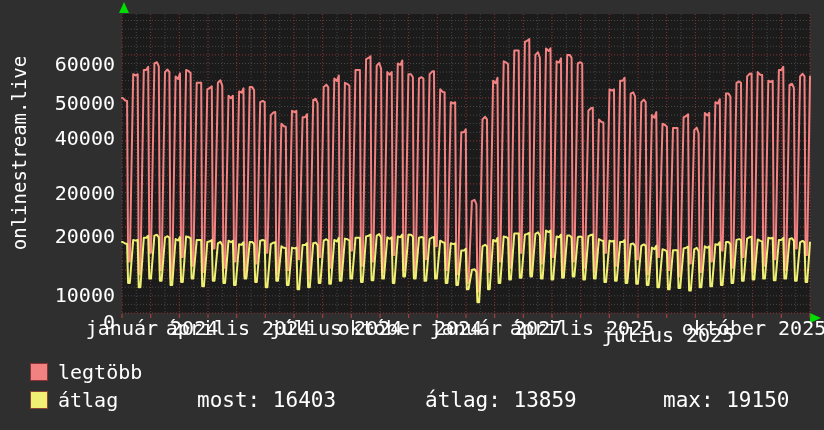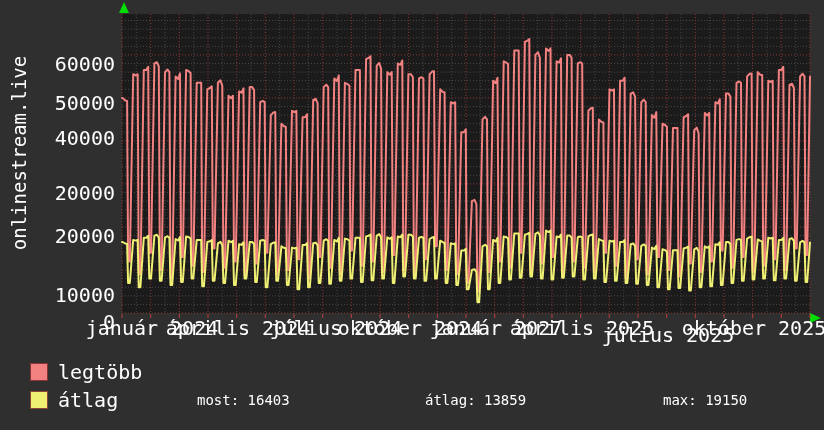--- a/index.html
+++ b/index.html
@@ -31,21 +31,21 @@
   .arrow-right{
     position:absolute;left:810px;top:313px;width:0;height:0;
     border-top:5px solid transparent;border-bottom:5px solid transparent;
     border-left:11px solid #00dd00;
   }
   .swatch{
     position:absolute;left:30px;width:16px;height:16px;
     border:1px solid rgba(120,40,40,0.85);
   }
   .legend-label{position:absolute;left:58px;font-size:20px;line-height:22px;white-space:nowrap;}
-  .stat{position:absolute;font-size:14px;line-height:22px;white-space:nowrap;}
+  .stat{position:absolute;font-size:21px;line-height:22px;white-space:nowrap;}
 </style>
 </head>
 <body>
 
 <div class="page">
 
   <div class="vlabel">onlinestream.live</div>
 
   <div class="arrow-up"></div>
   <div class="arrow-right"></div>

